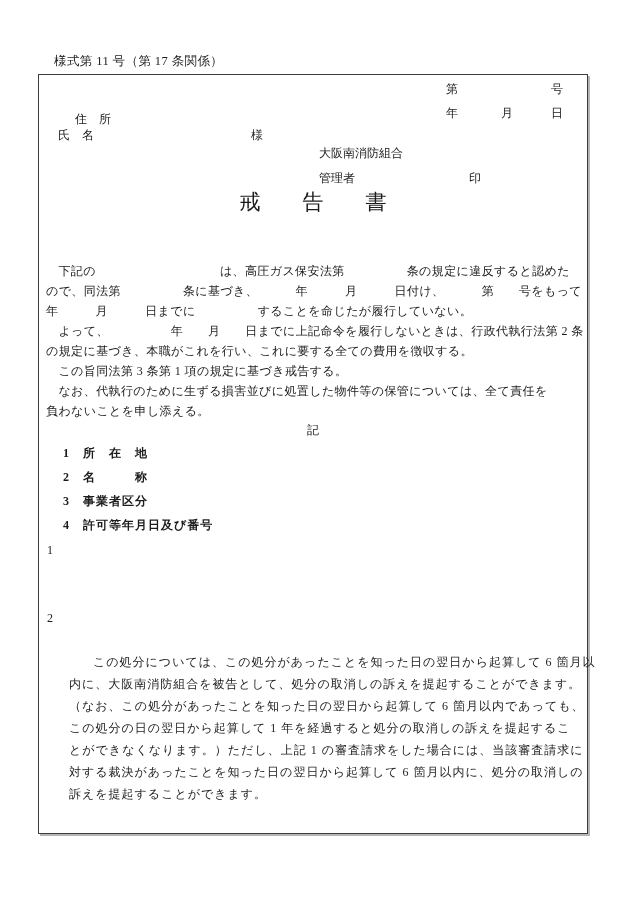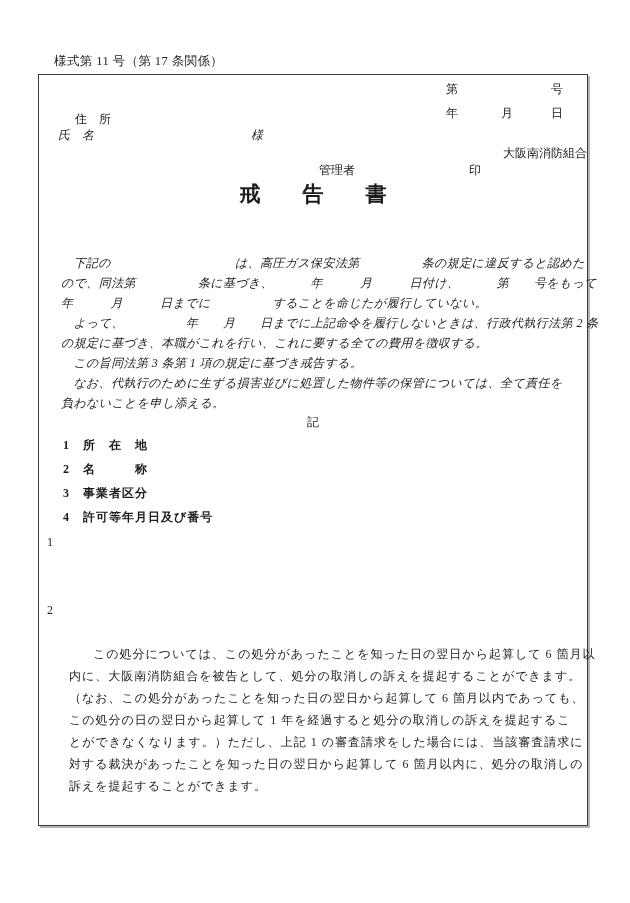--- a/index.html
+++ b/index.html
@@ -23,35 +23,34 @@
   }
   .row-right{
     display:flex;justify-content:flex-end;align-items:baseline;
     padding-right:24px;line-height:17px;
   }
   .sp93{display:inline-block;width:93px;}
   .sp43{display:inline-block;width:43px;}
   .sp38{display:inline-block;width:38px;}
   .date-row{margin-top:7px;}
   .addr{margin:-11px 0 0 36px;line-height:16px;}
-  .name-row{margin-left:19px;line-height:16px;display:flex;align-items:baseline;font-style:italic;}
+  .name-row{margin-left:19px;line-height:16px;display:flex;align-items:baseline;}
   .sp157{display:inline-block;width:157px;}
-  .org{margin:2px 0 0 280px;line-height:17px;text-align:right;}
+  .org{margin:2px 0 8px 280px;line-height:17px;}
   .org2{margin-left:280px;line-height:17px;display:flex;align-items:center;}
   .sp114{display:inline-block;width:114px;}
   .doc-title{
     text-align:center;font-size:21px;line-height:26px;margin-top:2px;
-    font-weight:bold;
+    font-weight:normal;
   }
   .para{
-    margin:46px 0 0 22px;
+    margin:46px 0 0 7px;
     line-height:20px;
     letter-spacing:.4px;
     white-space:pre;
-    font-style:italic;
   }
   .ki{text-align:center;line-height:18px;margin-top:0;}
   .items{
     margin:2px 0 0 24px;line-height:24px;letter-spacing:1px;white-space:pre;font-weight:bold;
   }
   .kyoji-label{margin:6px 0 0 8px;line-height:18px;letter-spacing:1px;}
   .jitem{
     position:relative;margin:2px 8px 0 8px;padding-left:22px;
     line-height:22px;letter-spacing:1px;white-space:pre;
   }

